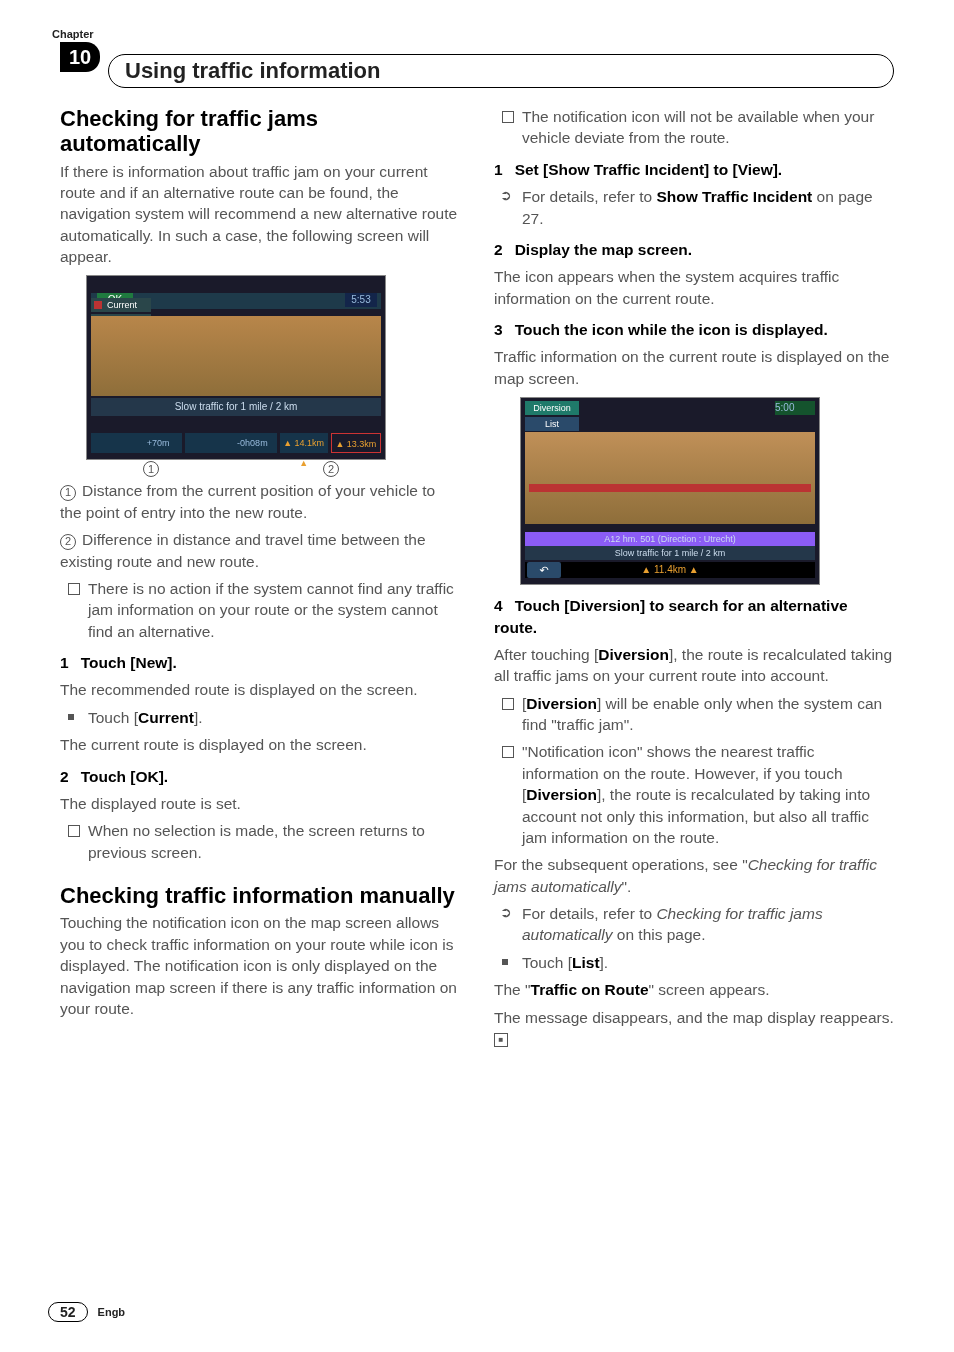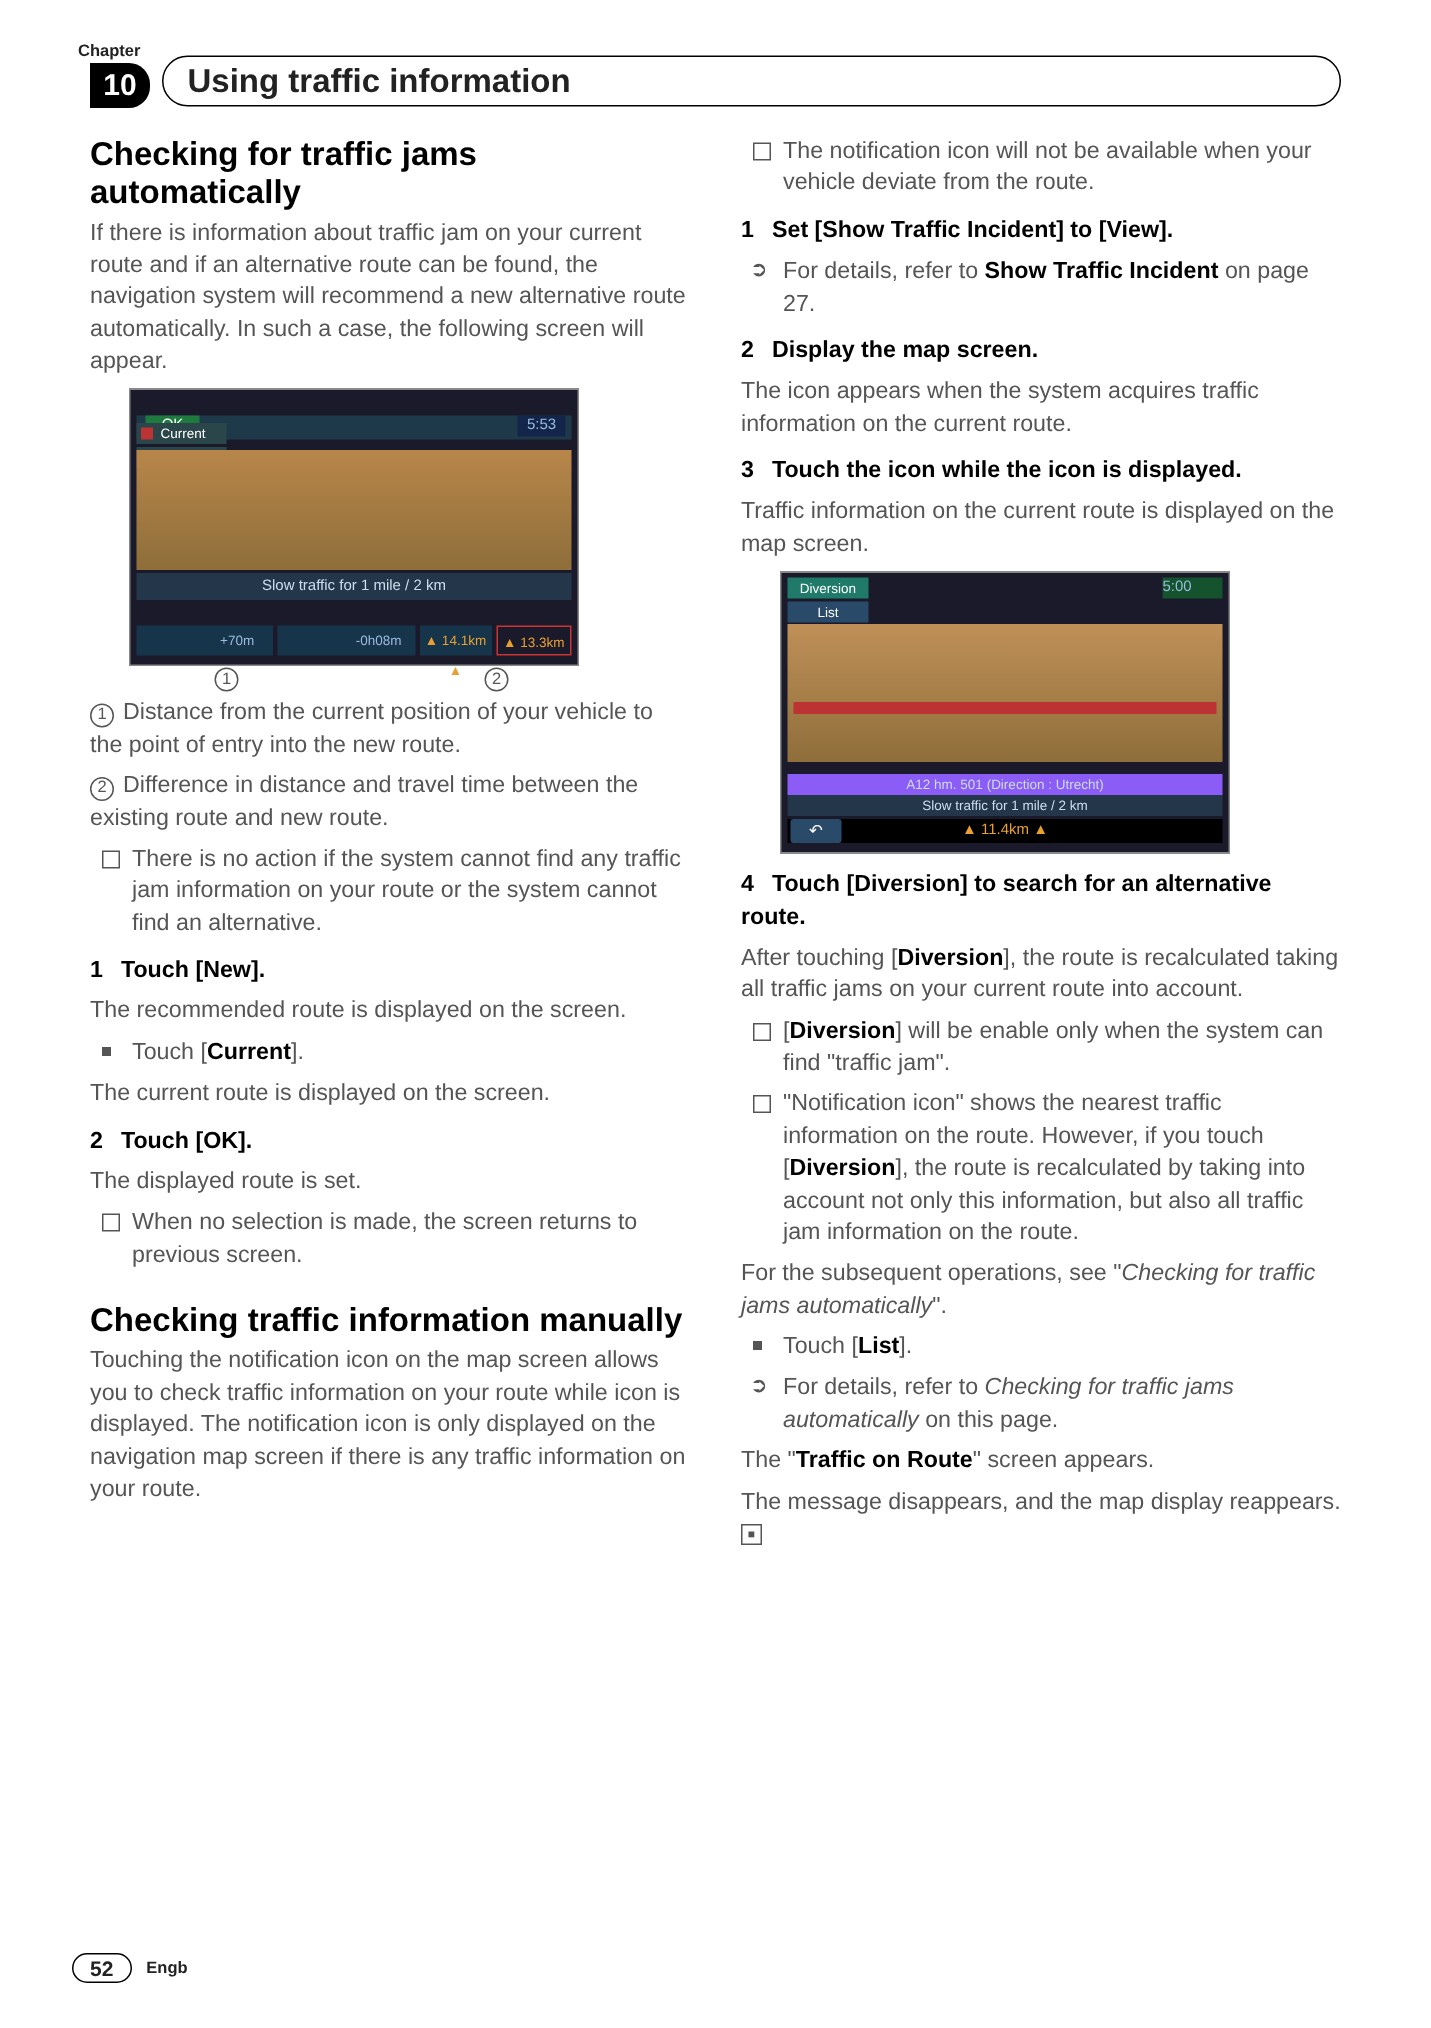--- a/index.html
+++ b/index.html
@@ -15,21 +15,21 @@
   .header-row { display: flex; align-items: flex-start; margin-bottom: 18px; }
   .chapter-label { font-size: 11px; font-weight: bold; position: absolute; top: 28px; left: 52px; }
   .chapter-badge {
     width: 40px; height: 30px; background: #000; color: #fff; font-weight: bold;
     font-size: 20px; display: flex; align-items: center; justify-content: center;
     border-radius: 0 14px 14px 0; margin-top: 12px;
   }
   .chapter-pill {
     flex: 1; border: 1.2px solid #000; border-radius: 18px; height: 34px;
     display: flex; align-items: center; padding-left: 16px; margin-left: 8px;
-    font-size: 22px; font-weight: 800; margin-top: 7px;
+    font-size: 22px; font-weight: 800; margin-top: 24px;
   }
   .columns { display: flex; gap: 34px; margin-top: 18px; }
   .col { width: 400px; font-size: 15.5px; line-height: 1.38; color: #555; }
   .col h2 { font-size: 22px; font-weight: 800; color: #000; margin-bottom: 4px; line-height: 1.15; }
   .col p { margin-bottom: 6px; }
   .step-head { color: #000; font-weight: bold; margin-top: 10px; }
   .step-num { font-weight: bold; color:#000; margin-right: 12px;}
   .step-text { font-weight: bold; color:#000;}
   .indent { padding-left: 28px; position:relative;}
   .bullet-box::before {
@@ -174,22 +174,22 @@
       <div class="ss2-text3">▲ <span>11.4km</span> ▲</div>
       <div class="ss2-back">↶</div>
     </div>
 
     <p class="step-head"><span class="step-num">4</span><span class="step-text">Touch [Diversion] to search for an alternative route.</span></p>
     <p><span>After touching [</span><b>Diversion</b><span>], the route is recalculated taking all traffic jams on your current route into account.</span></p>
     <p class="indent bullet-box"><span>[</span><b>Diversion</b><span>] will be enable only when the system can find "traffic jam".</span></p>
     <p class="indent bullet-box"><span>"Notification icon" shows the nearest traffic information on the route. However, if you touch [</span><b>Diversion</b><span>], the route is recalculated by taking into account not only this information, but also all traffic jam information on the route.</span></p>
 
     <p><span>For the subsequent operations, see "</span><i>Checking for traffic jams automatically</i><span>".</span></p>
+    <p class="indent bullet-arrow"><span>For details, refer to </span><i>Checking for traffic jams automatically</i><span> on this page.</span></p>
     <p class="indent bullet-sq"><span>Touch [</span><b>List</b><span>].</span></p>
-    <p class="indent bullet-arrow"><span>For details, refer to </span><i>Checking for traffic jams automatically</i><span> on this page.</span></p>
     <p><span>The "</span><b>Traffic on Route</b><span>" screen appears.</span></p>
     <p><span>The message disappears, and the map display reappears.</span> <span class="end-icon">■</span></p>
   </div>
 </div>
 
 <div class="page-foot">
   <span class="page-num">52</span>
   <span class="lang">Engb</span>
 </div>
 

